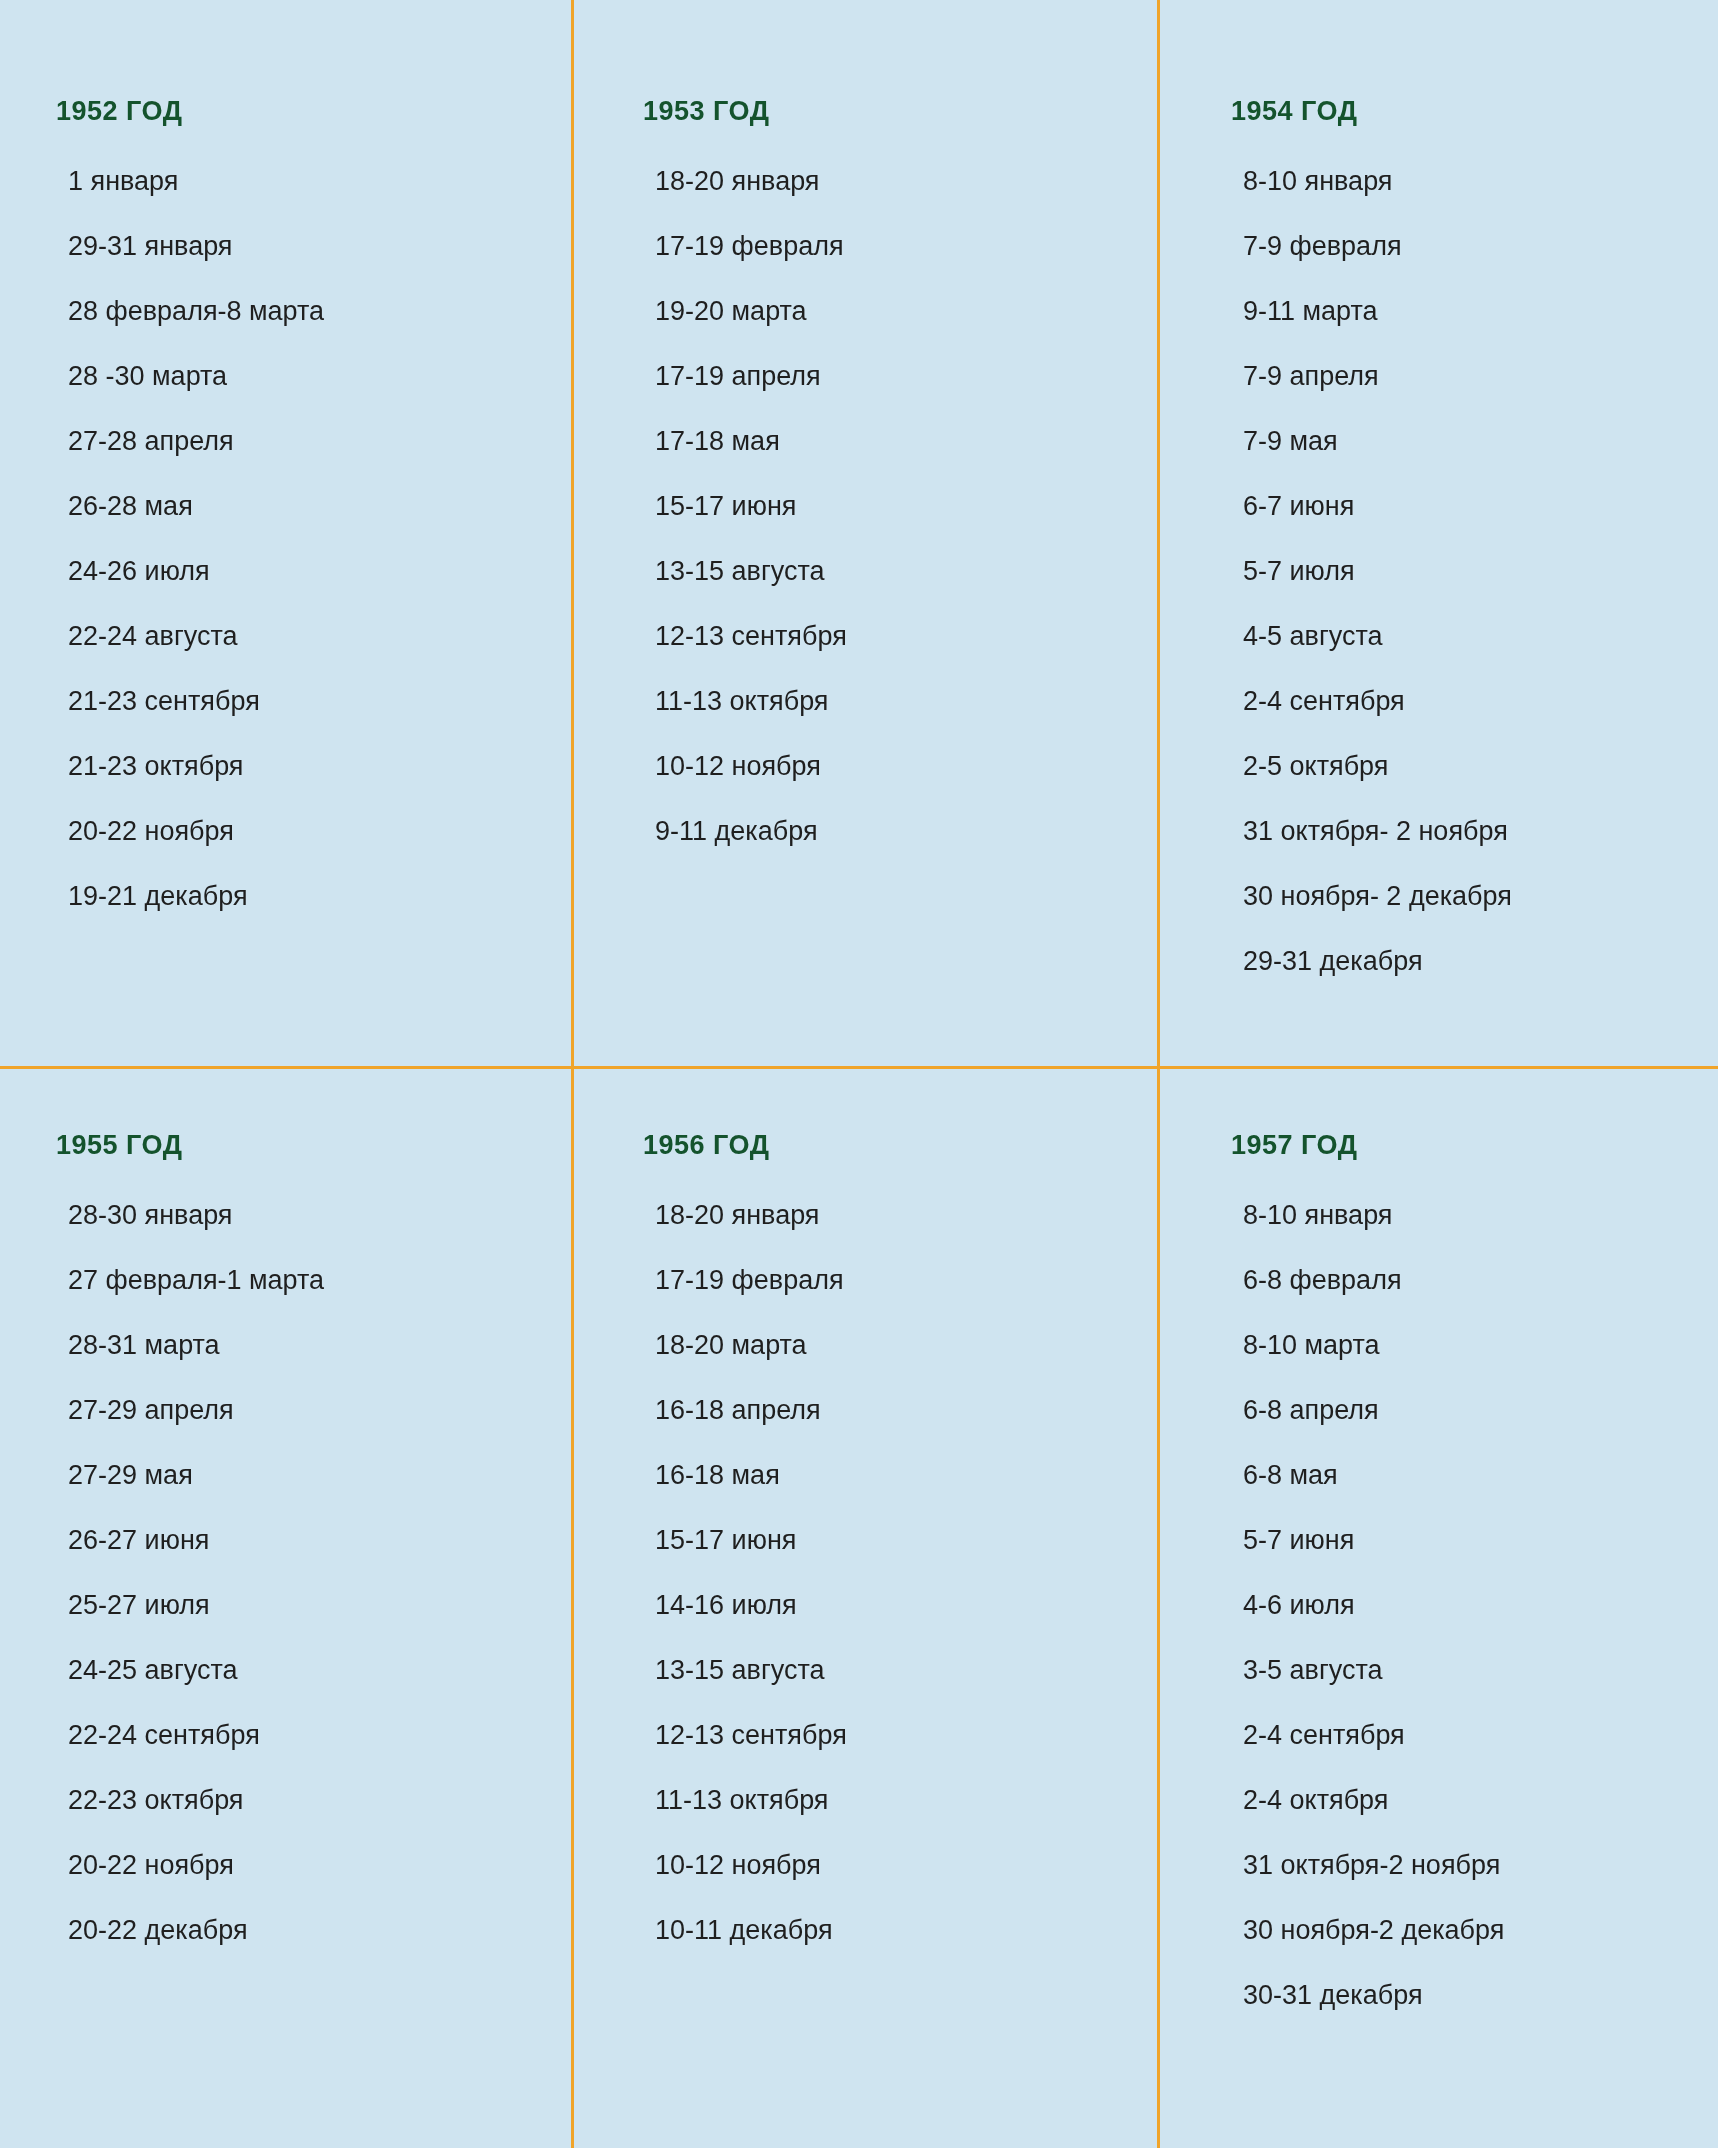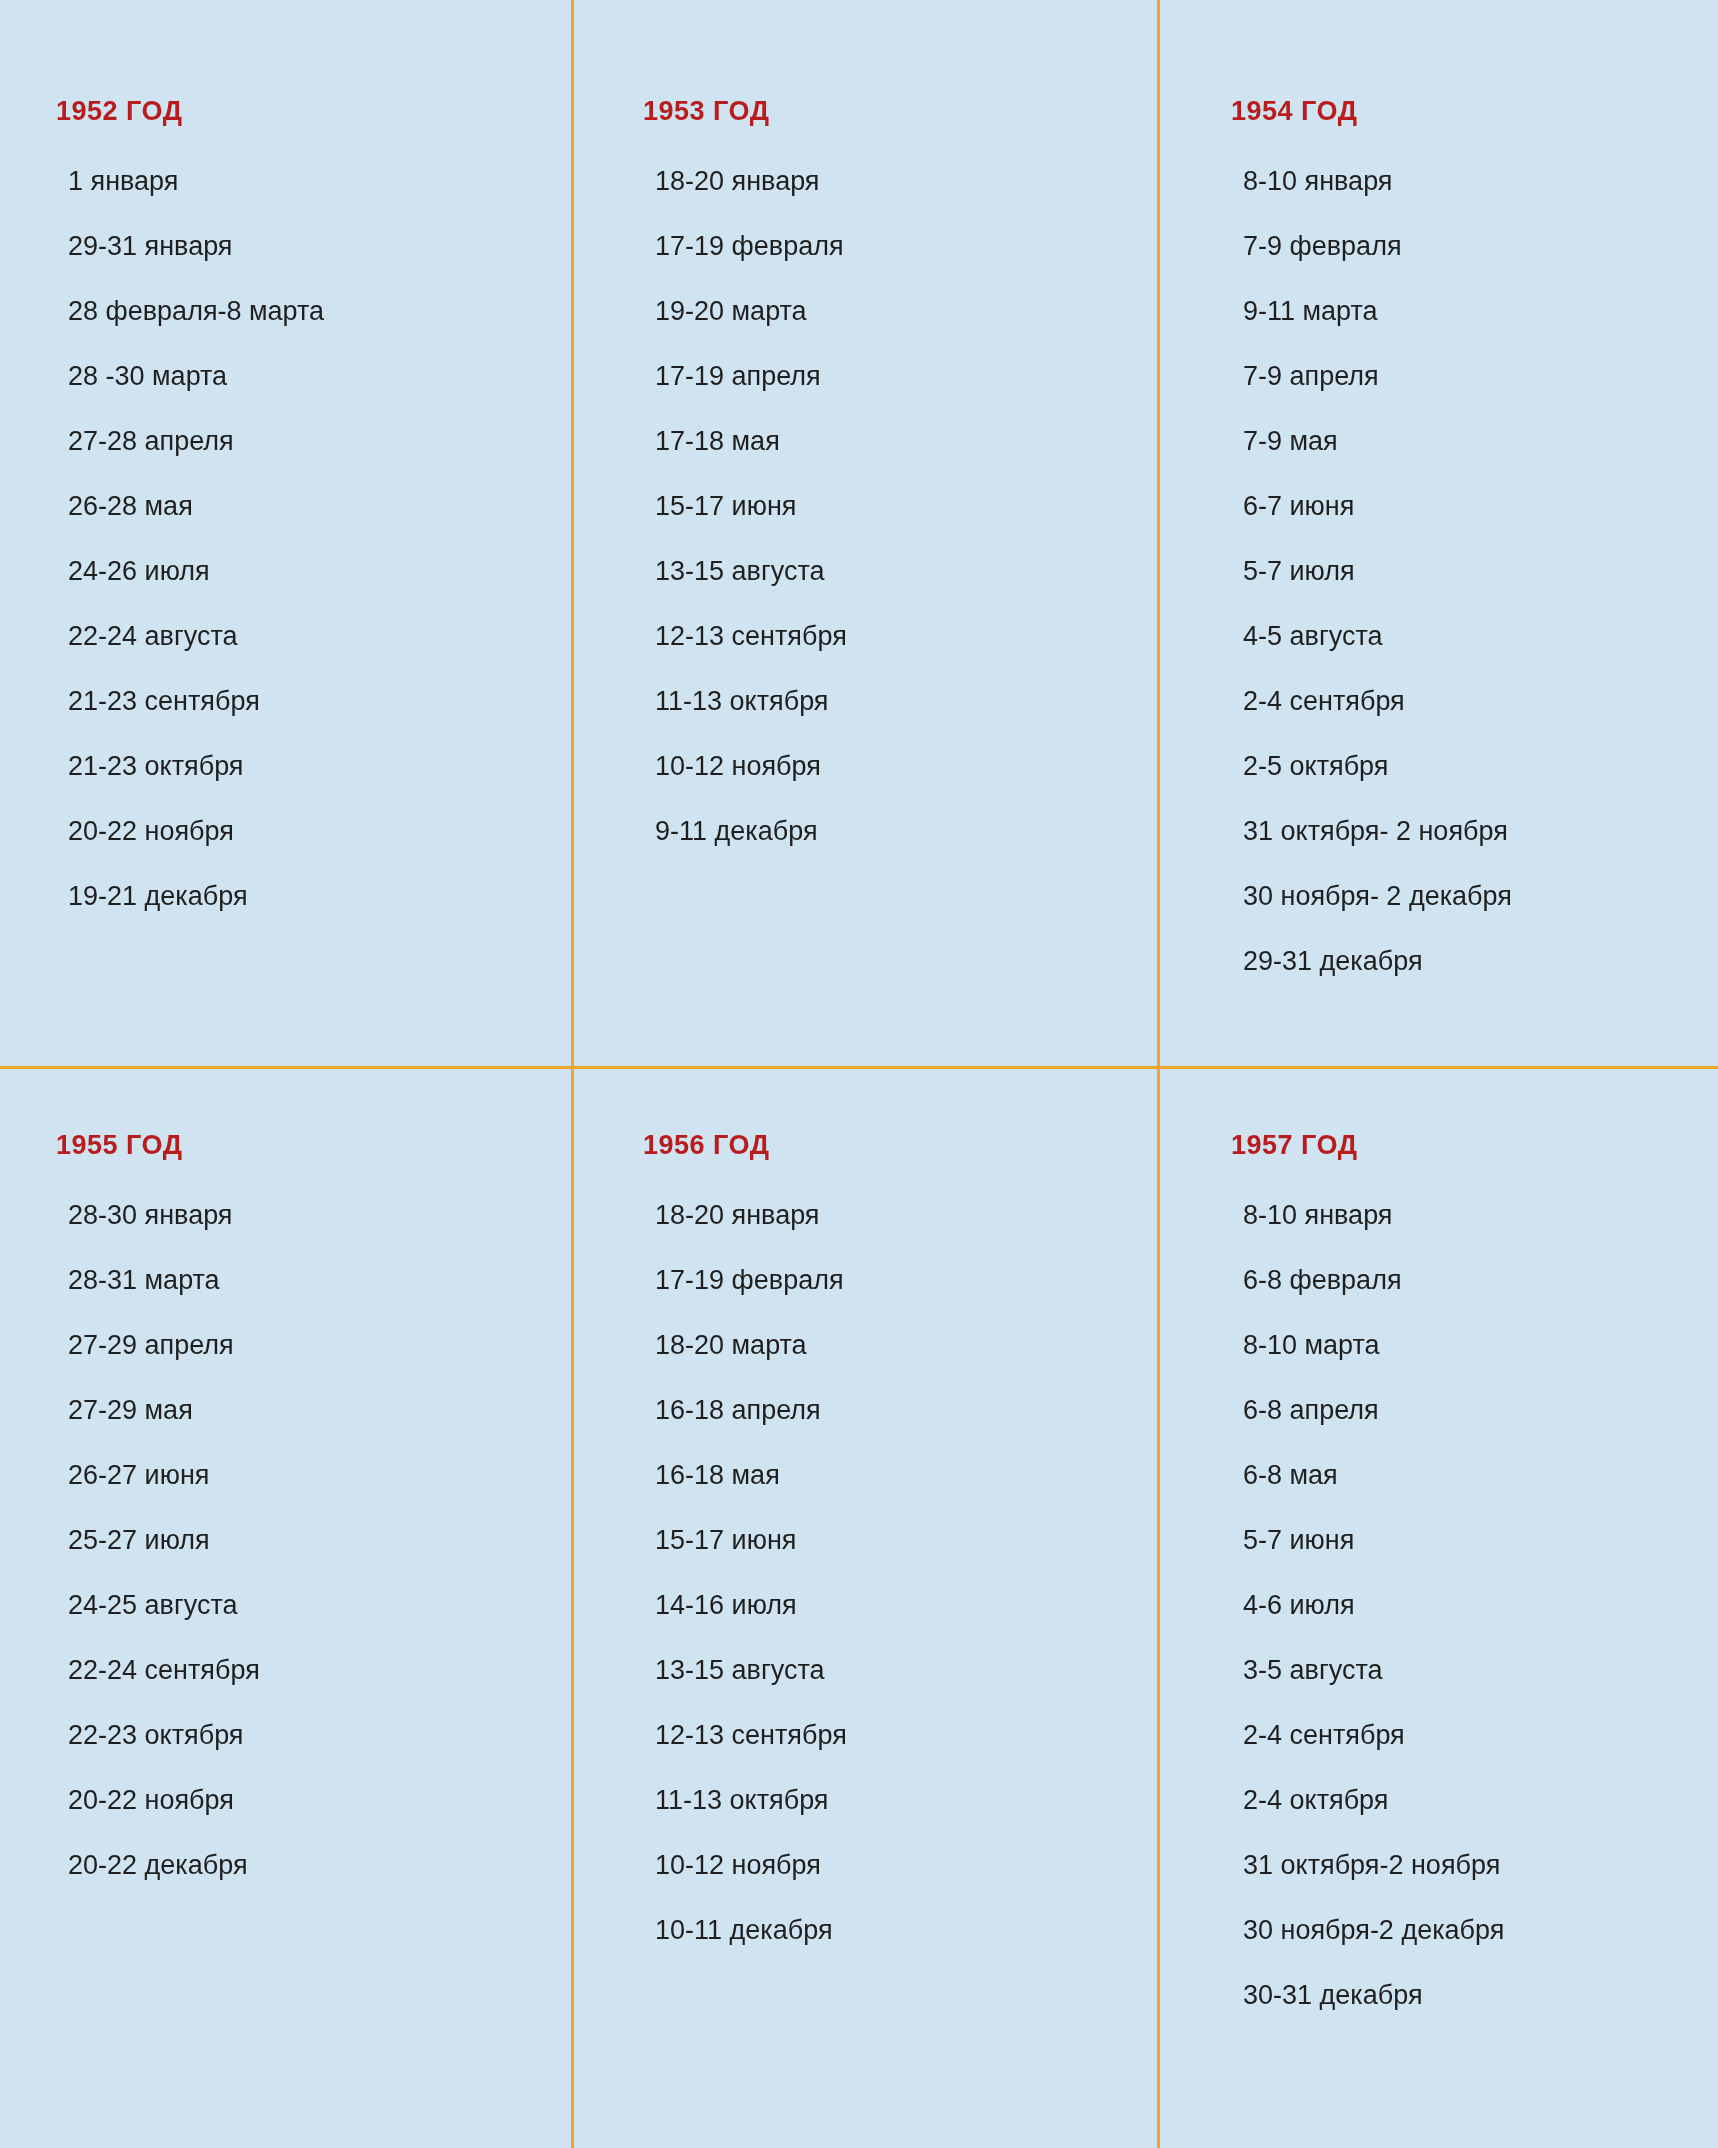--- a/index.html
+++ b/index.html
@@ -57,21 +57,21 @@
   }
   .cell.r2 {
     padding-top: 66px;
   }
   .cell.c2 { padding-left: 72px; border-radius: 20px; }
   .cell.c3 { padding-left: 74px; }
 
   .year-title {
     font-size: 27px;
     font-weight: bold;
-    color: #b91c1c;
+    color: #14532d;
     letter-spacing: 0.5px;
     margin: 0 0 23.5px 0;
     line-height: 1;
   }
 
   .date-list {
     list-style: none;
     margin: 12px;
     padding: 0;
   }
@@ -141,20 +141,21 @@
         <li class="date-item">31 октября- 2 ноября</li>
         <li class="date-item">30 ноября- 2 декабря</li>
         <li class="date-item">29-31 декабря</li>
       </ul>
     </div>
 
     <div class="cell c1 r2">
       <div class="year-title">1955 ГОД</div>
       <ul class="date-list">
         <li class="date-item">28-30 января</li>
+        <li class="date-item">27 февраля-1 марта</li>
         <li class="date-item">28-31 марта</li>
         <li class="date-item">27-29 апреля</li>
         <li class="date-item">27-29 мая</li>
         <li class="date-item">26-27 июня</li>
         <li class="date-item">25-27 июля</li>
         <li class="date-item">24-25 августа</li>
         <li class="date-item">22-24 сентября</li>
         <li class="date-item">22-23 октября</li>
         <li class="date-item">20-22 ноября</li>
         <li class="date-item">20-22 декабря</li>

